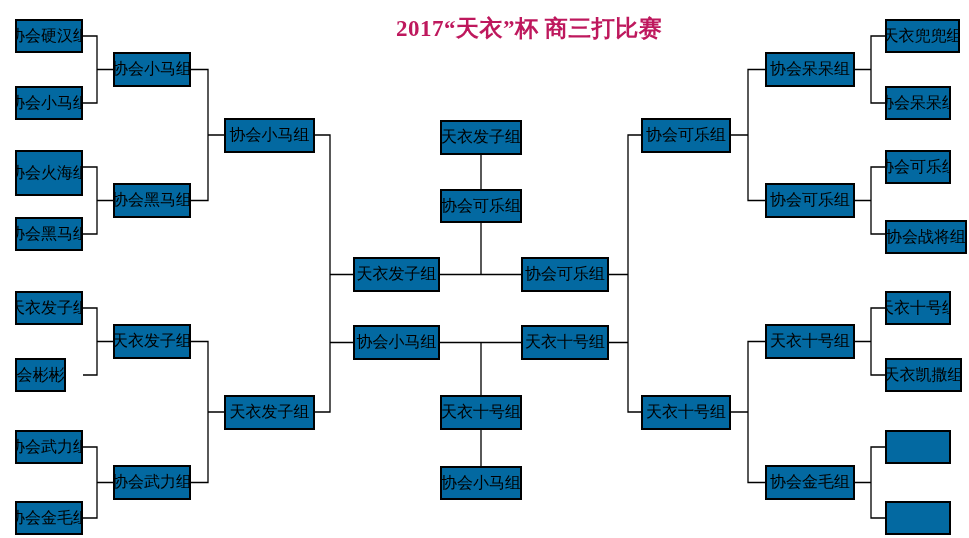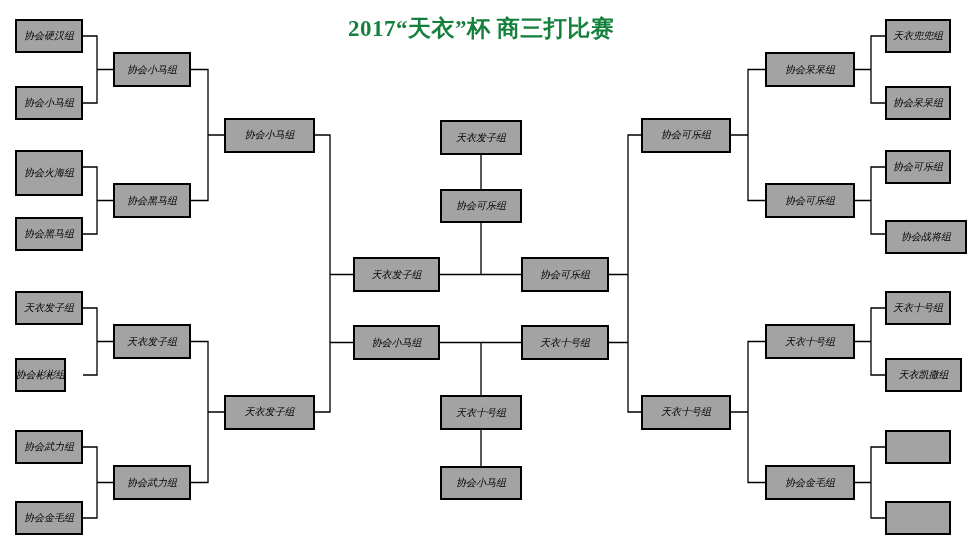--- a/index.html
+++ b/index.html
@@ -3,36 +3,36 @@
 <meta charset="utf-8">
 <style>
   html,body{margin:0;padding:0;background:#ffffff;}
   .canvas{
     position:relative;width:969px;height:538px;background:#ffffff;
     font-family:"Liberation Sans","DejaVu Sans",sans-serif;overflow:hidden;
   }
   .wires{position:absolute;left:0;top:0;}
   .wires path{fill:none;stroke:#000000;stroke-width:1.3;}
   .box{
-    position:absolute;box-sizing:border-box;border:2px solid #000000;background:#a3a3a3;
+    position:absolute;box-sizing:border-box;border:2px solid #000000;background:#0369a1;
     display:flex;align-items:center;justify-content:center;
-    font-size:10px;color:#000000;white-space:nowrap;overflow:hidden;font-style:italic;
+    font-size:16px;color:#000000;white-space:nowrap;overflow:hidden;
   }
   .title{
     position:absolute;left:348px;top:13px;
     font-family:"Liberation Serif","DejaVu Serif",serif;
     font-weight:700;font-size:23px;letter-spacing:0.5px;white-space:nowrap;
   }
 </style>
 </head>
 <body>
 
 <div class="canvas">
 
-  <div class="title" style="color: #15803d;">2017“天衣”杯 商三打比赛</div>
+  <div class="title" style="color: #be185d; margin-left: 48px;">2017“天衣”杯 商三打比赛</div>
 
   <svg class="wires" width="969" height="538" viewBox="0 0 969 538">
     <path d="M83 36 H97 V103 H83 M97 69.5 H113 M83 167 H97 V234 H83 M97 200.5 H113 M83 308 H97 V375 H83 M97 341.5 H113 M83 447 H97 V518 H83 M97 482.5 H113"></path>
     <path d="M191 69.5 H208 V200.5 H191 M208 135 H224 M191 341.5 H208 V482.5 H191 M208 412 H224"></path>
     <path d="M315 135 H330 V412 H315 M330 274.5 H353 M330 342.5 H353"></path>
     <path d="M440 274.5 H521 M481 274.5 V223 M481 189 V155"></path>
     <path d="M440 342.5 H521 M481 342.5 V395 M481 430 V466"></path>
     <path d="M641 135 H628 V412 H641 M628 274.5 H609 M628 342.5 H609"></path>
     <path d="M765 69.5 H748 V200.5 H765 M748 135 H731 M765 341.5 H748 V482.5 H765 M748 412 H731"></path>
     <path d="M885 36 H871 V103 H885 M871 69.5 H855 M885 167 H871 V234 H885 M871 200.5 H855 M885 308 H871 V375 H885 M871 341.5 H855 M885 447 H871 V518 H885 M871 482.5 H855"></path>
@@ -68,21 +68,21 @@
   <div class="box" style="left:440px;top:466px;width:82px;height:34px">协会小马组</div>
 
   <div class="box" style="left:641px;top:117.5px;width:90px;height:35px">协会可乐组</div>
   <div class="box" style="left:641px;top:394.5px;width:90px;height:35px">天衣十号组</div>
 
   <div class="box" style="left:765px;top:52px;width:90px;height:35px">协会呆呆组</div>
   <div class="box" style="left:765px;top:183px;width:90px;height:35px">协会可乐组</div>
   <div class="box" style="left:765px;top:324px;width:90px;height:35px">天衣十号组</div>
   <div class="box" style="left:765px;top:465px;width:90px;height:35px">协会金毛组</div>
 
-  <div class="box" style="left:885px;top:19px;width:66px;height:34px">天衣兜兜组</div>
+  <div class="box" style="left:885px;top:19px;width:75px;height:34px">天衣兜兜组</div>
   <div class="box" style="left:885px;top:86px;width:66px;height:34px">协会呆呆组</div>
   <div class="box" style="left:885px;top:150px;width:66px;height:34px">协会可乐组</div>
   <div class="box" style="left:885px;top:220px;width:82px;height:34px">协会战将组</div>
   <div class="box" style="left:885px;top:291px;width:66px;height:34px">天衣十号组</div>
   <div class="box" style="left:885px;top:358px;width:77px;height:34px">天衣凯撒组</div>
   <div class="box" style="left:885px;top:430px;width:66px;height:34px"></div>
   <div class="box" style="left:885px;top:501px;width:66px;height:34px"></div>
 
 </div>
 

